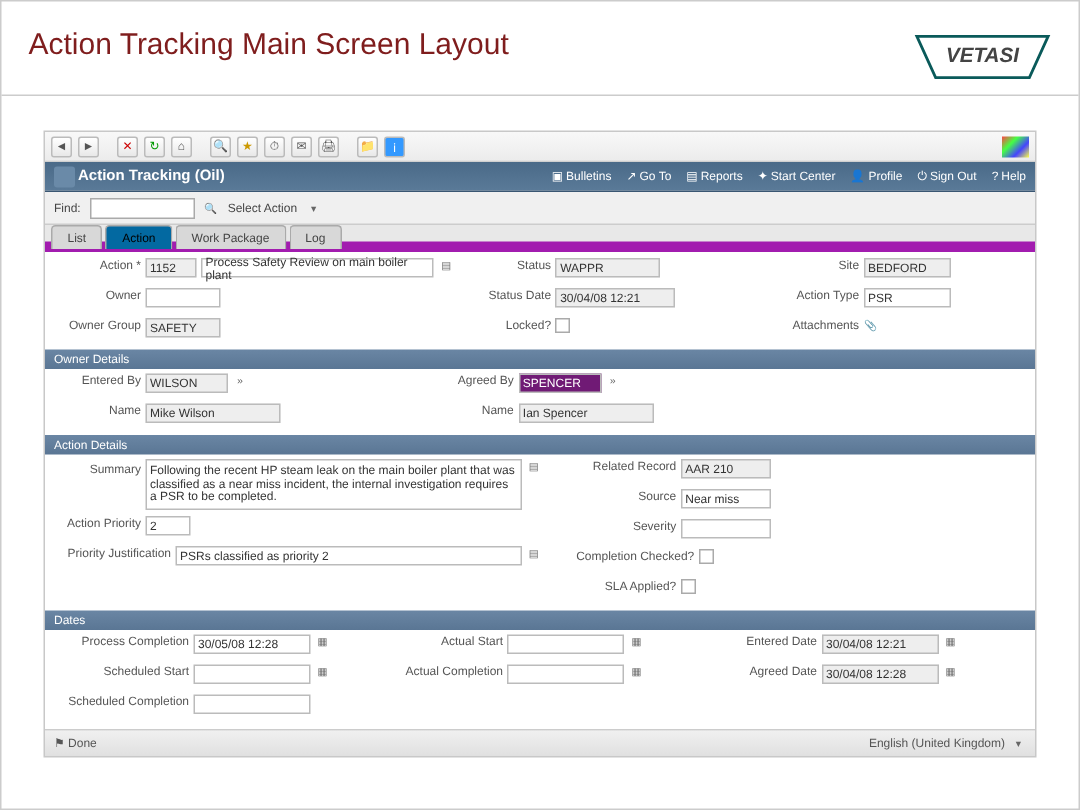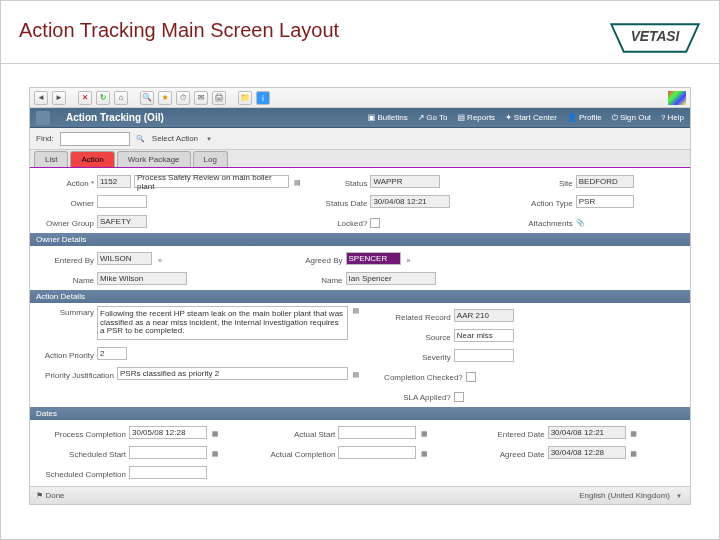--- a/index.html
+++ b/index.html
@@ -16,38 +16,38 @@
 .browser{position:absolute;left:28px;right:28px;top:86px;bottom:34px;background:#fff;border:1px solid #c8c8c8}
 
 
 .b-toolbar{height:20px;background:linear-gradient(#f8f8f8,#ececec);border-bottom:1px solid #d0d0d0;display:flex;align-items:center;padding:0 4px;gap:4px}
 .b-toolbar .btn{width:14px;height:14px;border:1px solid #bbb;border-radius:2px;background:linear-gradient(#fff,#e8e8e8);display:flex;align-items:center;justify-content:center;font-size:8px;color:#555}
 .b-toolbar .sep{width:4px}
 .b-toolbar .spacer{flex:1}
 
 
 .app-hdr{height:20px;background:linear-gradient(#4a6a88,#5a7a98);border-bottom:1px solid #3a5672;display:flex;align-items:center;color:#fff;padding:0 6px;gap:10px}
-.app-hdr .left{display:flex;align-items:center;gap:16px}
+.app-hdr .left{display:flex;align-items:center;gap:2px}
 .app-hdr .left .ico{width:14px;height:14px;background:#6a8aa8;border-radius:2px}
 .app-hdr .right{margin-left:auto;display:flex;gap:10px;font-size:8px}
 .app-hdr .right span{display:flex;align-items:center;gap:2px;cursor:pointer}
 
 
 .search-row{height:22px;background:#f0f0f0;border-bottom:1px solid #ccc;display:flex;align-items:center;padding:0 6px;gap:6px}
 .search-row input{height:14px;border:1px solid #aaa;font-size:8px;padding:0 2px}
 .search-row .lbl{font-size:8px;color:#444}
 
 
-.tabs{height:18px;background:#e8e8e8;border-bottom:1px solid #a21caf;display:flex;align-items:center;padding:0 4px;gap:2px}
+.tabs{height:18px;background:#e8e8e8;border-bottom:7px solid #a21caf;display:flex;align-items:flex-start;padding:0 4px;gap:2px}
 .tab{height:16px;padding:0 10px;background:#d8d8d8;border:1px solid #aaa;border-bottom:none;border-radius:3px 3px 0 0;font-size:8px;display:flex;align-items:center;color:#444;cursor:pointer}
-.tab.active{background:#ef4444;color:#000}
+.tab.active{background:#0369a1;color:#000}
 
 
 .form{padding:4px 6px;font-size:8px;color:#444}
-.row{display:flex;align-items:flex-end;min-height:16px;gap:4px;margin-bottom:2px}
+.row{display:flex;align-items:flex-start;min-height:16px;gap:4px;margin-bottom:2px}
 .lbl{text-align:right;color:#555;flex-shrink:0}
 .fld{height:13px;border:1px solid #bbb;background:#fff;padding:0 2px;font-size:8px;color:#333;display:flex;align-items:center}
 .fld.ro{background:#eee}
 .section{background:linear-gradient(#6a86a4,#5a7694);color:#fff;font-size:8px;padding:2px 6px;margin:3px -6px}
 .topcols{display:flex;gap:10px}
 .col{display:flex;flex-direction:column;gap:2px}
 .col .row{gap:3px}
 .sm-ico{width:10px;height:10px;display:inline-flex;align-items:center;justify-content:center;font-size:7px;color:#666}
 
 

